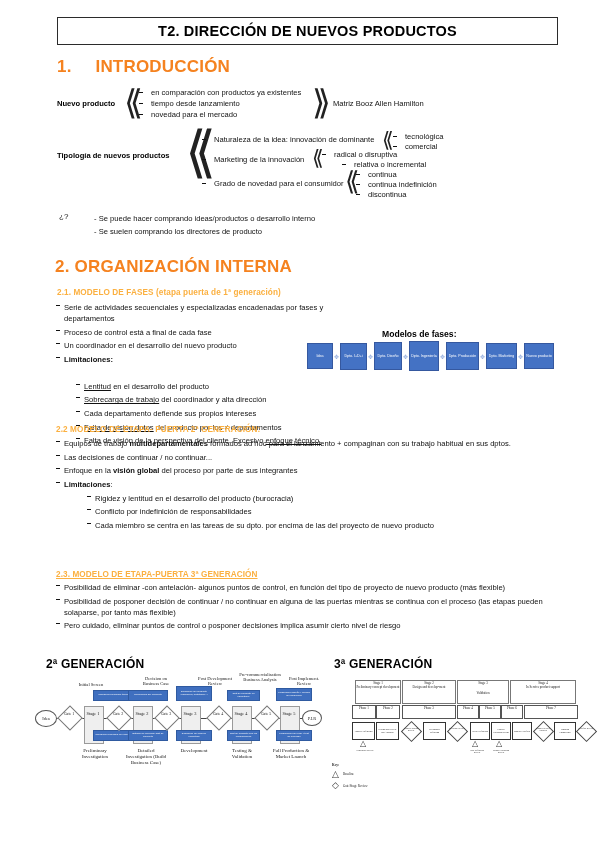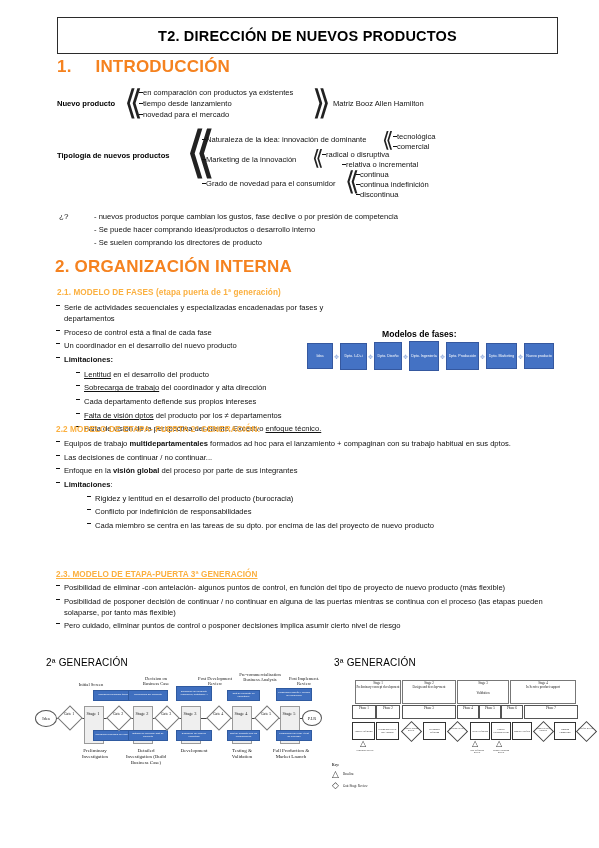--- a/index.html
+++ b/index.html
@@ -5,21 +5,21 @@
   html,body{margin:0;padding:0;}
   body{
     width:599px;height:848px;background:#ffffff;
     font-family:"Liberation Sans", sans-serif;
     color:#000;overflow:hidden;position:relative;
   }
   .page{position:relative;width:599px;height:848px;}
 
   
   .title-box{
-    position:absolute;left:57px;top:17px;width:501px;height:37px;
+    position:absolute;left:57px;top:17px;width:501px;height:28px;
     border:1.3px solid #2b2b2b;box-sizing:border-box;
     display:flex;align-items:center;justify-content:center;
   }
   .title-box .t{font-size:14.5px;font-weight:bold;letter-spacing:.2px;}
 
   
   .h1{
     position:absolute;color:#F5821F;font-weight:bold;
     font-size:17px;letter-spacing:.2px;white-space:nowrap;
   }
@@ -45,40 +45,40 @@
 
   
   .brace{
     position:absolute;font-size:7.6px;color:#111;
   }
   .brace-label{position:absolute;font-weight:bold;font-size:7.6px;}
   .curly{
     position:absolute;font-family:"Liberation Serif", serif;
     color:#222;line-height:1;font-weight:400;
   }
-  .dashitem{position:relative;padding-left:4px;white-space:nowrap;}
+  .dashitem{position:relative;padding-left:12px;white-space:nowrap;}
   .dashitem:before{
     content:"";position:absolute;left:0;top:4px;width:4px;height:1px;background:#111;
   }
 
   
   .mf-title{position:absolute;font-weight:bold;font-size:8.6px;}
   .mf-wrap{position:absolute;display:flex;align-items:center;}
   .mf-box{
     background:#4472C4;color:#fff;font-size:3.6px;line-height:1.25;
     display:flex;align-items:center;justify-content:center;text-align:center;
     border:.4px solid #35589f;box-sizing:border-box;padding:1px;
   }
   .mf-arrow{
     width:7px;display:flex;align-items:center;justify-content:center;
     color:#8faadc;font-size:6px;
   }
 
   
-  .gen-title{position:absolute;font-weight:normal;font-size:10px;letter-spacing:.2px;}
+  .gen-title{position:absolute;font-weight:bold;font-size:12px;letter-spacing:.2px;}
   .diagram{position:absolute;box-sizing:border-box;}
   .ellipse{
     position:absolute;border:1px solid #555;border-radius:50%;
     background:#fff;display:flex;align-items:center;justify-content:center;
     font-family:"Liberation Serif", serif;font-size:4.4px;color:#222;
   }
   .gate{
     position:absolute;border:1px solid #777;background:#fff;
     transform:rotate(45deg);
   }
@@ -196,37 +196,36 @@
     <div class="curly" style="left:345px;top:169px;font-size:26px;">⟪</div>
     <div class="brace" style="left:356px;top:170px;">
       <div class="dashitem">continua</div>
       <div class="dashitem" style="margin-top:1px;">continua indefinición</div>
       <div class="dashitem" style="margin-top:1px;">discontinua</div>
     </div>
   </div>
 
   <div class="txt" style="left:59px;top:211px;font-size:8px;">¿?</div>
   <div class="txt" style="left:94px;top:211px;">
-    <div>- nuevos productos porque cambian los gustos, fase declive o por presión de competencia</div>
     <div style="margin-top:2px;">- Se puede hacer comprando ideas/productos o desarrollo interno</div>
     <div style="margin-top:2px;">- Se suelen comprando los directores de producto</div>
   </div>
 
   <div class="h1" style="left:55px;top:257px;">2. ORGANIZACIÓN INTERNA</div>
 
   <div class="h2" style="left:57px;top:288px;">2.1. MODELO DE FASES (etapa puerta de 1ª generación)</div>
 
   <div class="txt" style="left:55px;top:302px;width:290px;">
     <ul class="bl">
       <li>Serie de actividades secuenciales y especializadas encadenadas por fases y departamentos</li>
       <li>Proceso de control está a final de cada fase</li>
       <li>Un coordinador en el desarrollo del nuevo producto</li>
       <li>
         <span class="b">Limitaciones:</span>
-        <ul class="bl lvl2" style="margin-top:4px;margin-left:11px;">
+        <ul class="bl lvl2" style="margin-top:16px;margin-left:11px;">
           <li><span class="u">Lentitud</span><span> en el desarrollo del producto</span></li>
           <li><span class="u">Sobrecarga de trabajo</span><span> del coordinador y alta dirección</span></li>
           <li><span>Cada departamento defiende sus propios intereses</span></li>
           <li><span class="u">Falta de visión dptos</span><span> del producto por los ≠ departamentos</span></li>
           <li><span>Falta de visión de la perspectiva del cliente. Excesivo </span><span class="u">enfoque técnico.</span></li>
         </ul>
       </li>
     </ul>
   </div>
 

